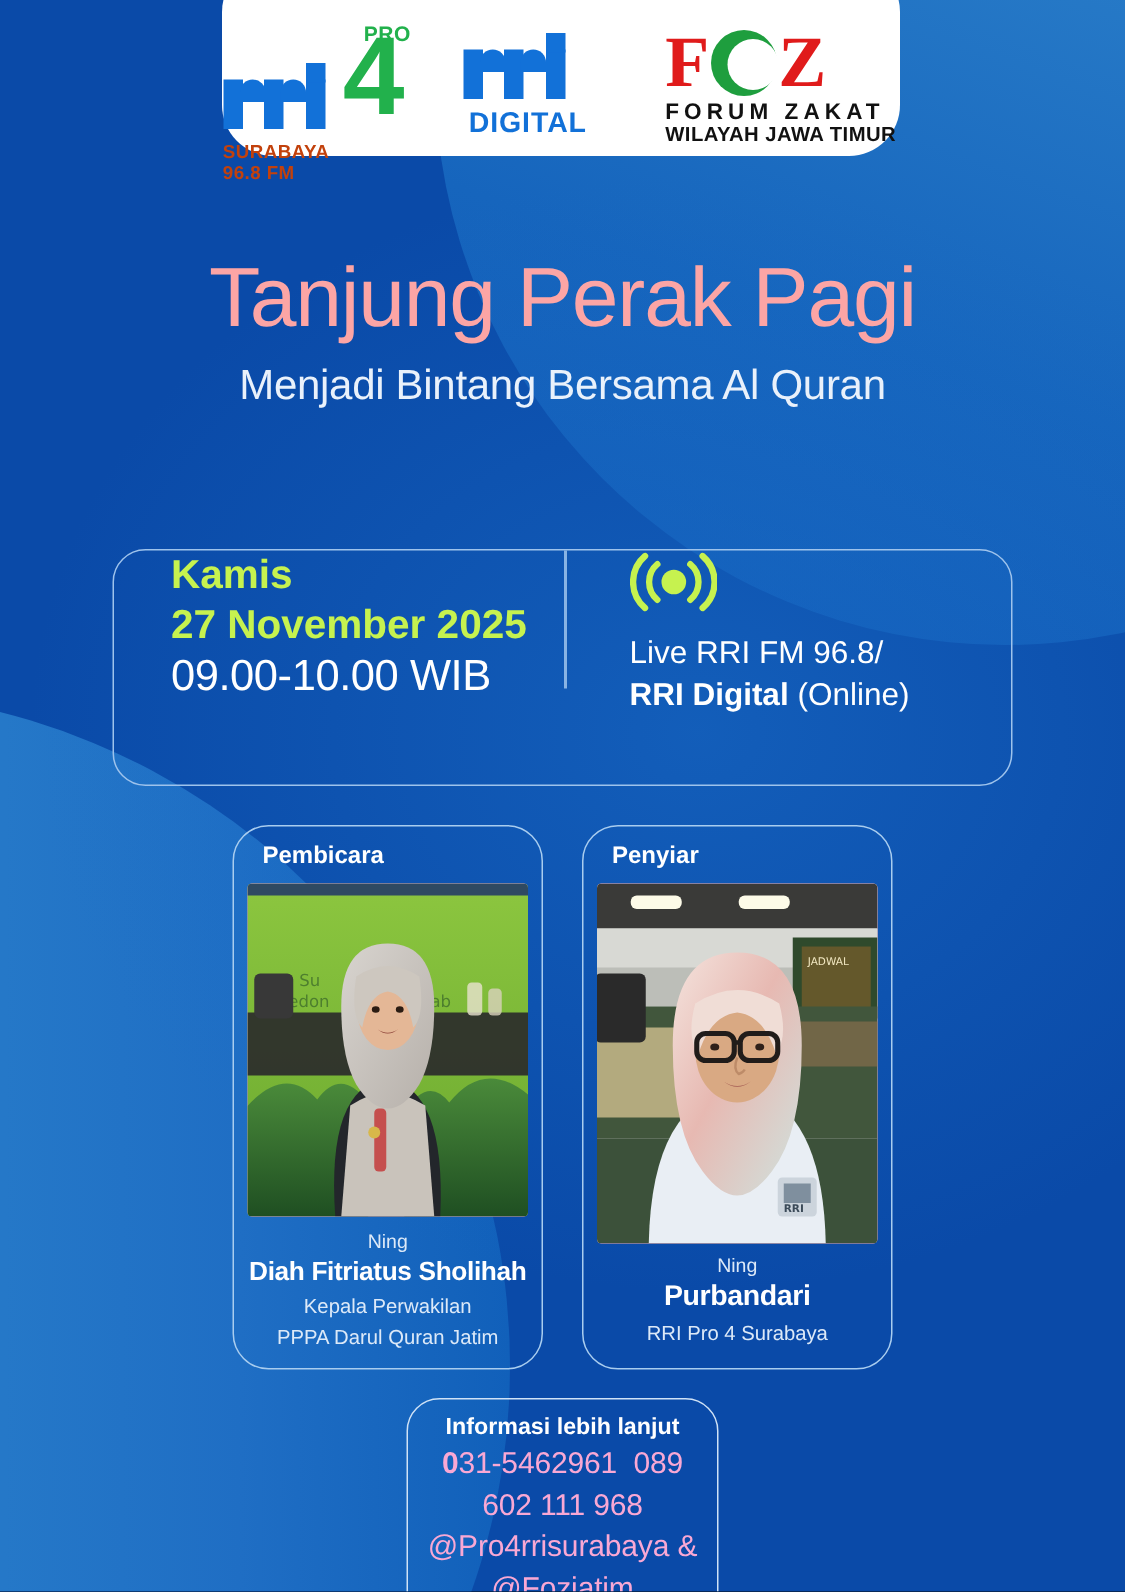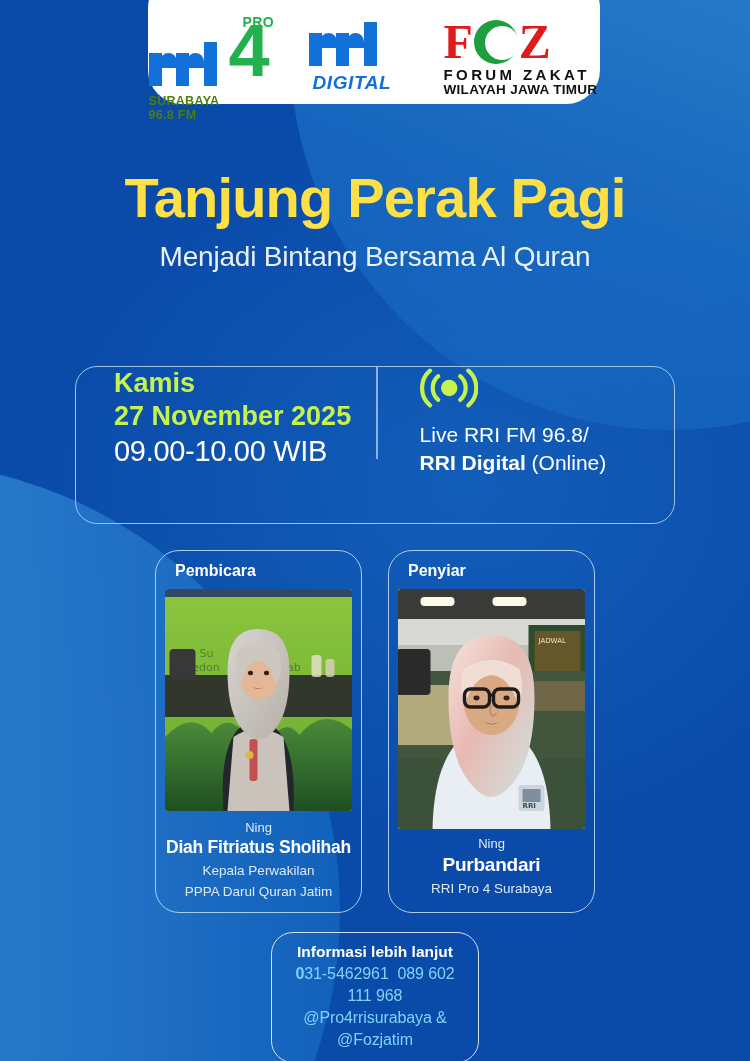--- a/index.html
+++ b/index.html
@@ -77,38 +77,38 @@
     width:17px; height:15px;
     background:#1271d8;
     border-radius:9px 9px 0 0;
   }
   .rri-dot {
     position:absolute;
     width:13px; height:13px; background:#1271d8;
   }
   .rri-caption {
     position:absolute; left:0; bottom:-26px;
-    font-size:12.5px; font-weight:bold; color:#4d7c0f;
+    font-size:12.5px; font-weight:bold; color:#c2410c;
     letter-spacing:.3px; line-height:1.12; white-space:nowrap;margin-top:44px;
   }
   .four-wrap { position:relative; margin-left:2px; width:52px; height:78px; }
   .four-glyph {
     position:absolute; left:0; top:4px;
     font-size:74px; line-height:.78;
     font-weight:bold; color:#22b14c;
     font-family:"Liberation Sans", sans-serif;
   }
   .pro-tag {
     position:absolute; left:14px; top:-4px;
     font-size:14px; font-weight:bold; color:#22b14c;
     letter-spacing:.4px;
   }
 
   
-  .logo-digital { position:relative; height:78px; width:105px; margin-left:16px;font-style:italic; }
+  .logo-digital { position:relative; height:78px; width:105px; margin-left:16px; }
   .logo-digital .rri-mark { position:absolute; left:0; top:6px; }
   .digital-caption {
     position:absolute; left:4px; bottom:2px;
     font-size:19px; font-weight:bold; color:#1271d8;
     letter-spacing:.6px;
   }
 
   
   .logo-foz { position:relative; height:78px; width:160px; margin-left:14px; }
   .foz-top {
@@ -142,23 +142,23 @@
     font-size:13.5px; font-weight:bold; color:#111;
     letter-spacing:.3px; white-space:nowrap;
   }
 
   
   .title-wrap {
     position:absolute; left:0; right:0; top:168px;
     text-align:center; z-index:4;
   }
   .title {
-    color:#fde047;
+    color:#fca5a5;
     font-size:56px;
-    font-weight:bold;
+    font-weight:normal;
     letter-spacing:-.8px;
     line-height:1.06;
   }
   .subtitle {
     margin-top:14px;
     color:#e9f1fb;
     font-size:28px;
     font-weight:normal;
     letter-spacing:-.2px;
   }
@@ -273,21 +273,21 @@
     border-radius:22px;
     padding:9px 10px 11px 10px;
     text-align:center;
     z-index:4;
   }
   .contact-title {
     color:#ffffff; font-size:15.5px; font-weight:bold;
     line-height:1.35;
   }
   .contact-line {
-    color:#7dd3fc; font-size:16px; line-height:1.38;
+    color:#f9a8d4; font-size:20px; line-height:1.38;
     letter-spacing:-.1px;
   }
   .contact-line b { font-weight:bold; }
 </style>
 </head>
 <body>
 
 <div class="poster">
 
   <div class="bg-base"></div>

